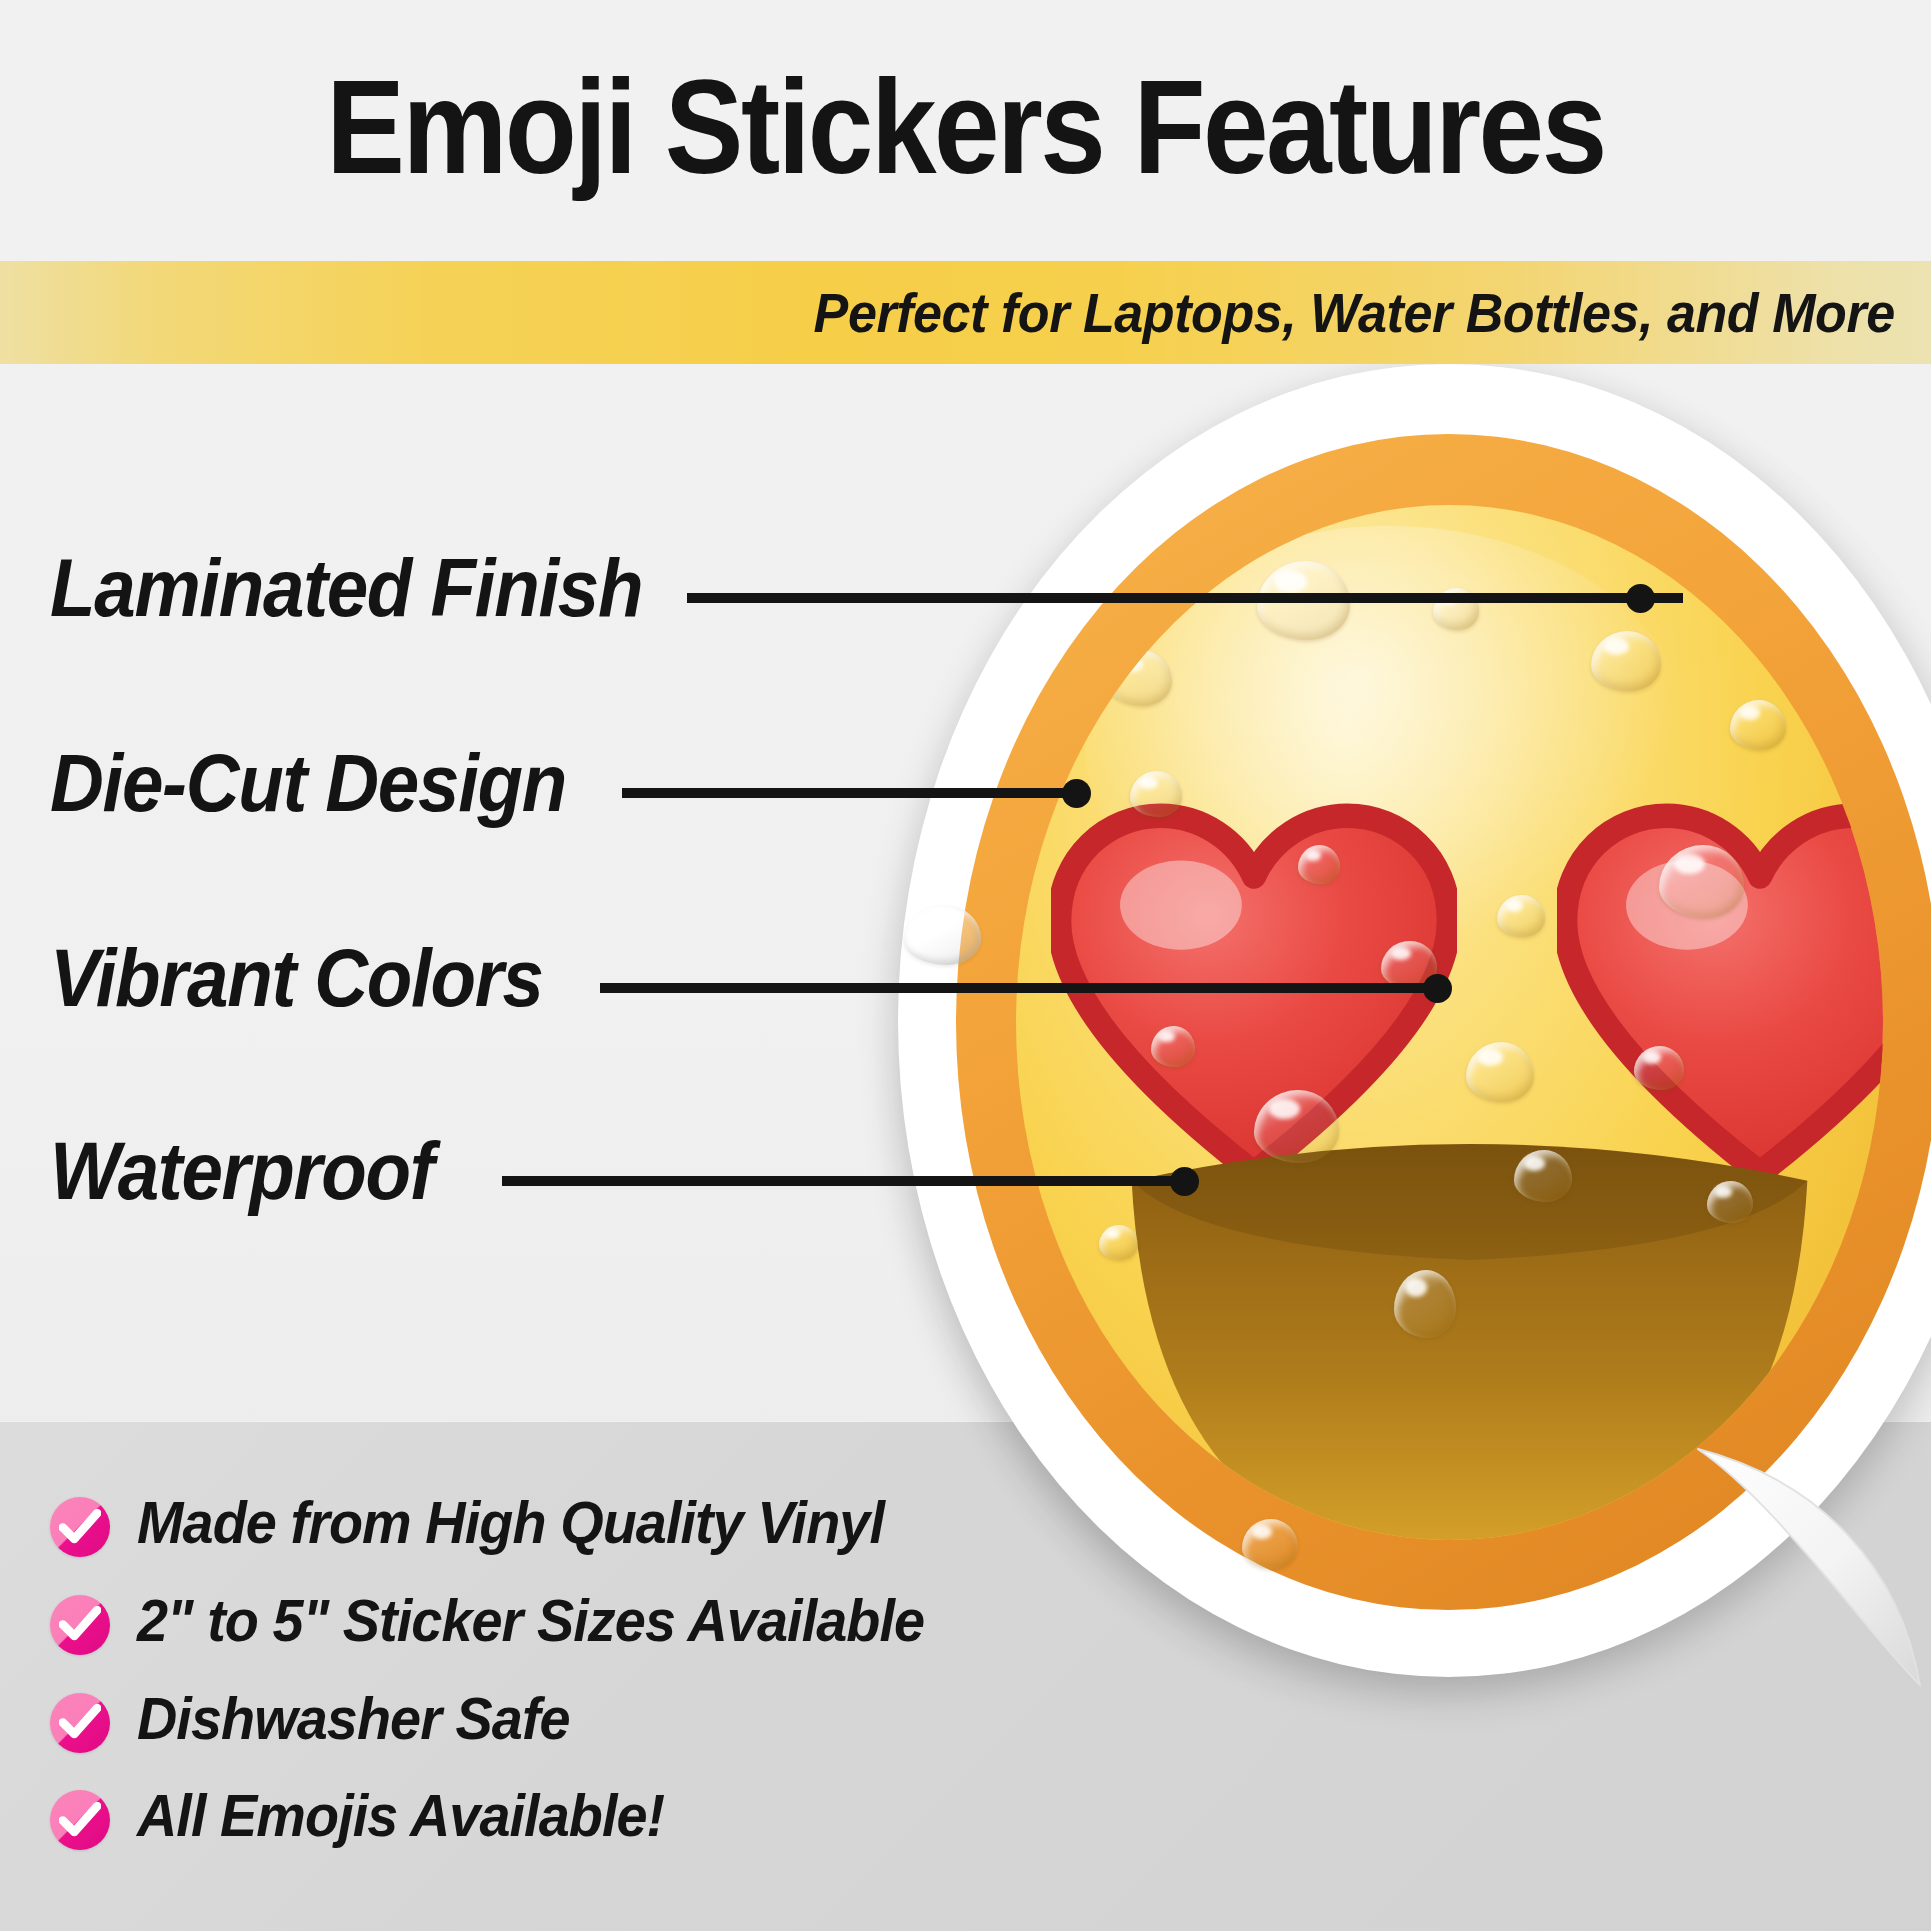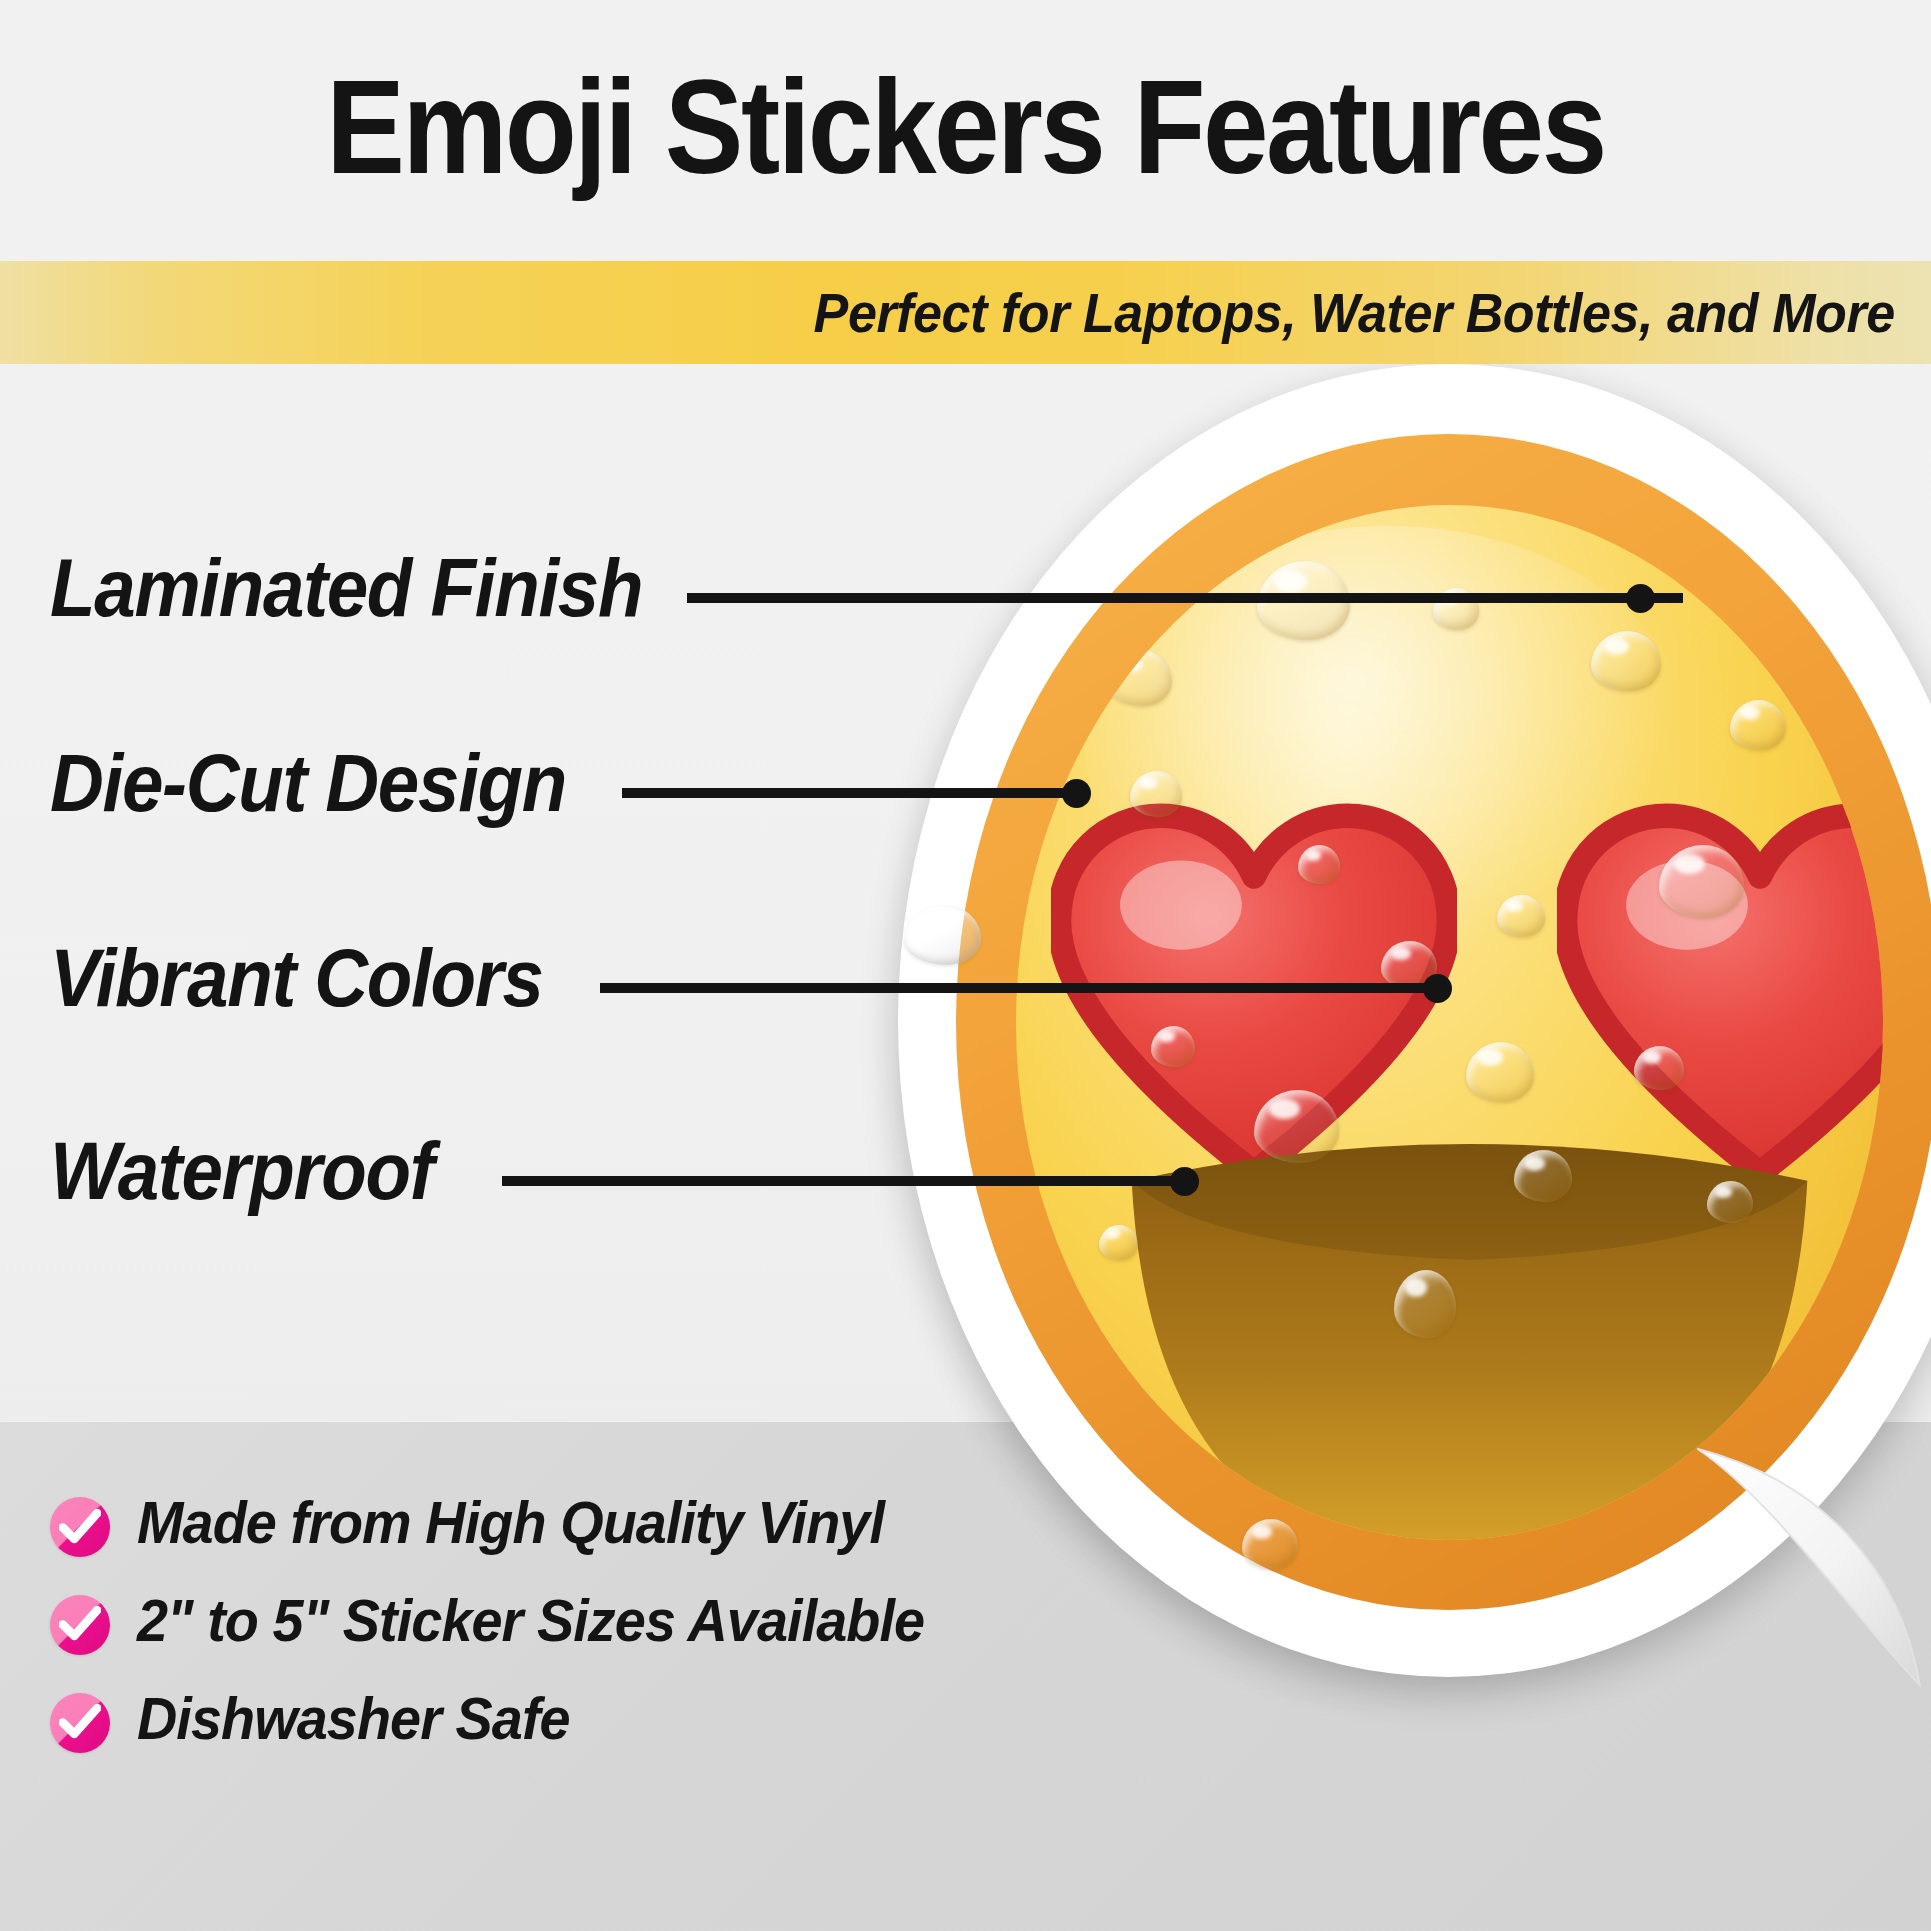--- a/index.html
+++ b/index.html
@@ -304,17 +304,25 @@
 
     <div class="check-row">
       <div class="check-badge">
         <svg width="42" height="37" viewBox="0 0 44 38">
           <path d="M4 19 L16 31 L40 4" fill="none" stroke="#ffffff" stroke-width="9" stroke-linecap="round" stroke-linejoin="round"></path>
         </svg>
       </div>
       <div class="check-text">Dishwasher Safe</div>
     </div>
 
+    <div class="check-row">
+      <div class="check-badge">
+        <svg width="42" height="37" viewBox="0 0 44 38">
+          <path d="M4 19 L16 31 L40 4" fill="none" stroke="#ffffff" stroke-width="9" stroke-linecap="round" stroke-linejoin="round"></path>
+        </svg>
+      </div>
+      <div class="check-text">All Emojis Available!</div>
+    </div>
 
   </div>
 
 </div>
 
 
 </body></html>

